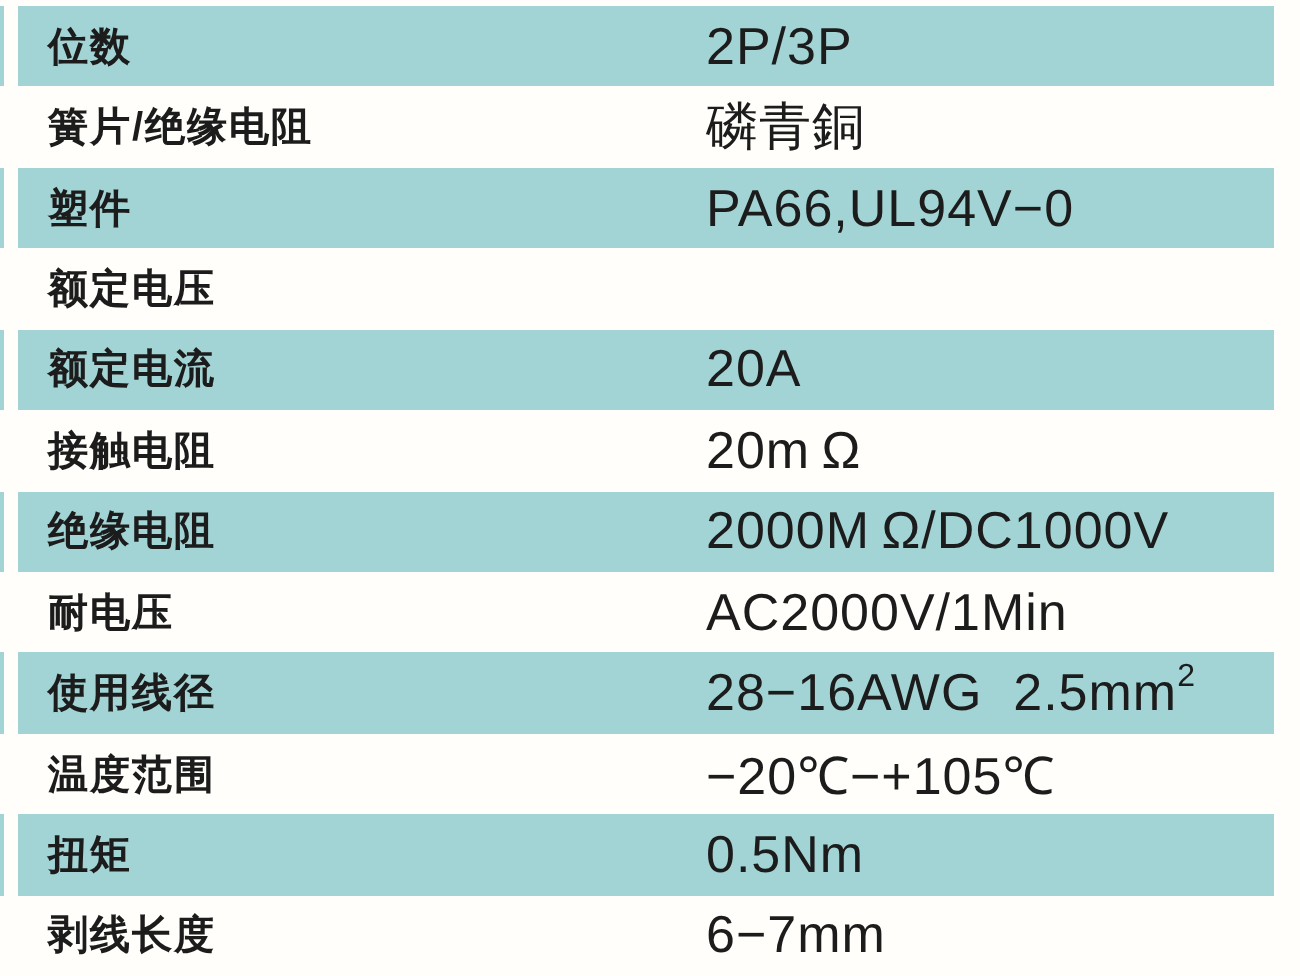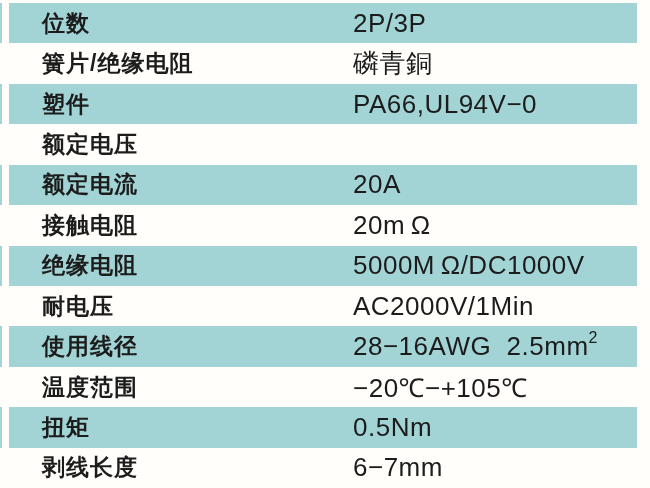--- a/index.html
+++ b/index.html
@@ -29,23 +29,23 @@
   }
   .row {
     flex: 1 1 0;
     display: flex;
     align-items: center;
     background: transparent;
   }
   .row.shaded { background: var(--shaded); }
   .cell-label {
     width: 353px;
-    padding-left: 42px;
+    padding-left: 24px;
     font-weight: bold;
-    font-size: 23px;
+    font-size: 20px;
     letter-spacing: 1px;
     color: var(--text);
     white-space: nowrap;
   }
   .cell-value {
     flex: 1;
     font-family: Liberation Sans, sans-serif;
     font-size: 26px;
     letter-spacing: 0.5px;
     color: var(--text);
@@ -98,21 +98,21 @@
     <div class="cell-value"><span>20A</span><sup></sup></div>
   </div>
 
   <div class="row">
     <div class="cell-label">接触电阻</div>
     <div class="cell-value"><span>20m Ω</span><sup></sup></div>
   </div>
 
   <div class="row shaded">
     <div class="cell-label">绝缘电阻</div>
-    <div class="cell-value"><span>5000M Ω/DC1000V</span><sup></sup></div>
+    <div class="cell-value"><span>2000M Ω/DC1000V</span><sup></sup></div>
   </div>
 
   <div class="row">
     <div class="cell-label">耐电压</div>
     <div class="cell-value"><span>AC2000V/1Min</span><sup></sup></div>
   </div>
 
   <div class="row shaded">
     <div class="cell-label">使用线径</div>
     <div class="cell-value"><span>28−16AWG&nbsp; 2.5mm</span><sup>2</sup></div>

